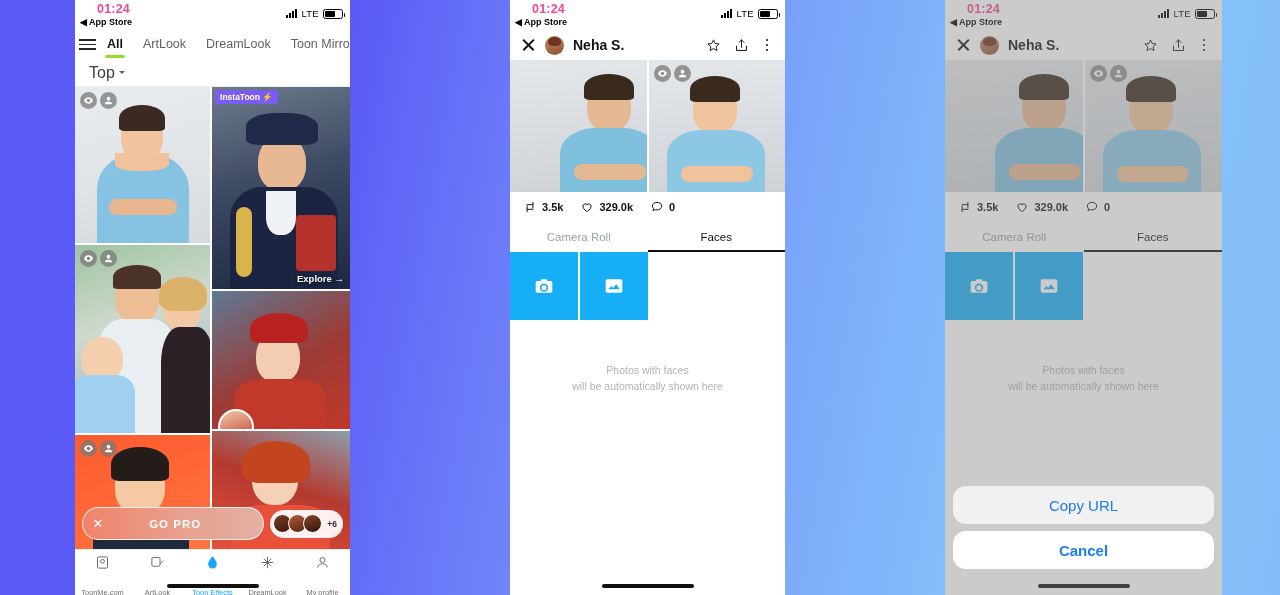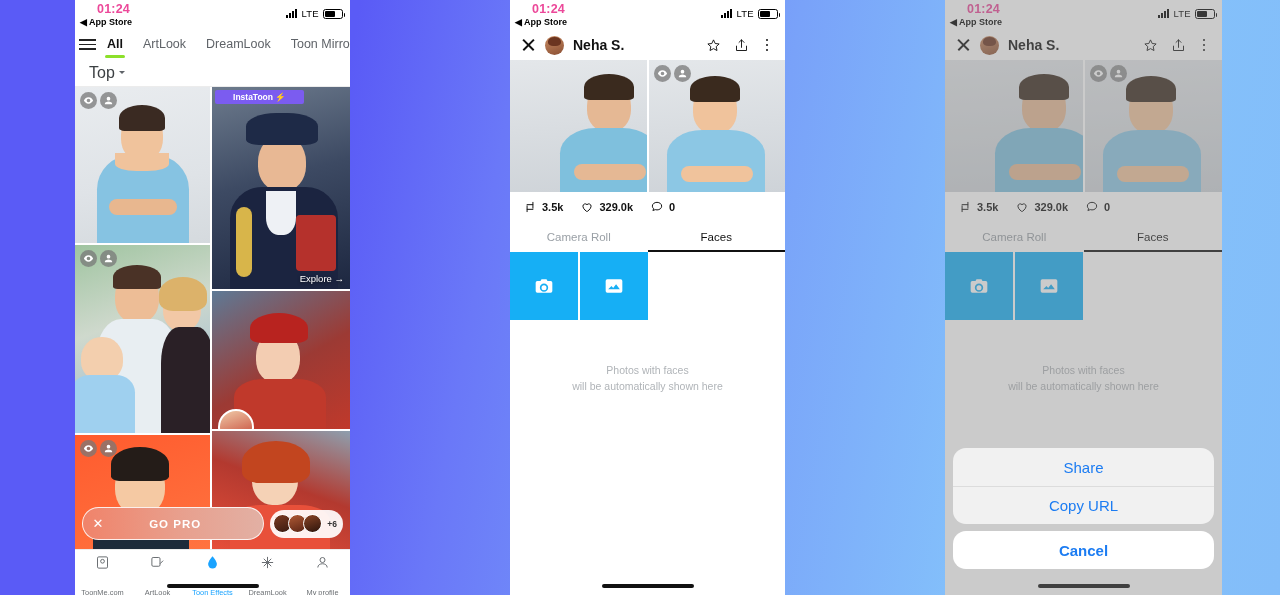--- a/index.html
+++ b/index.html
@@ -61,24 +61,24 @@
   .colA { width: 136px; }
   .colB { width: 139px; }
   .card { position:relative; overflow:hidden; flex:none; }
 
   .badge-ico { position:absolute; left:5px; top:5px; display:flex; gap:3px; z-index:3; }
   .bico { width:17px; height:17px; border-radius:50%; background:rgba(120,120,120,.75);
           display:flex; align-items:center; justify-content:center; }
   .bico svg { width:11px; height:11px; fill:#fff; }
 
   .tagpill { position:absolute; left:3px; top:3px; z-index:3; background:#7b5cf0;
-             color:#fff; font-size:8.5px; font-weight:bold; padding:2px 18px; border-radius:2px;
+             color:#fff; font-size:8.5px; font-weight:bold; padding:2px 5px; border-radius:2px;
              display:flex; align-items:center; gap:2px; }
   .explore { position:absolute; right:6px; bottom:5px; z-index:3; color:#fff;
-             font-size:9.5px; font-weight:400; text-shadow:0 1px 3px rgba(0,0,0,.6); }
+             font-size:9.5px; font-weight:700; text-shadow:0 1px 3px rgba(0,0,0,.6); }
   .minav { position:absolute; left:6px; bottom:-16px; width:36px; height:36px; border-radius:50%;
            border:2.5px solid #fff; overflow:hidden; z-index:4; }
 
   
   .art { position:absolute; inset:0; }
   .sky  { background: linear-gradient(170deg,#e9ecef 0%,#dfe3e7 60%,#d5dade 100%); }
   .milit{ background: linear-gradient(165deg,#6d7b8d 0%,#3d4a63 45%,#1d2740 100%); }
   .fam  { background: linear-gradient(160deg,#9fc4a0 0%,#cfd9cd 40%,#8ab0d4 100%); }
   .red1 { background: linear-gradient(150deg,#5e7a96 0%,#9c3a34 55%,#c0392b 100%); }
   .red2 { background: linear-gradient(200deg,#8e9fae 0%,#b3392f 45%,#e8503a 100%); }
@@ -597,20 +597,19 @@
 
   <div class="emptytxt">
     <div>Photos with faces</div>
     <div>will be automatically shown here</div>
   </div>
 
   <div class="dim"></div>
 
   <div class="sheet">
     <div class="sgroup">
-      <div class="srow">Share</div>
       <div class="srow">Copy URL</div>
     </div>
     <div class="scancel">Cancel</div>
   </div>
 
   <div class="homebar"></div>
 </div>
 
 </body></html>

